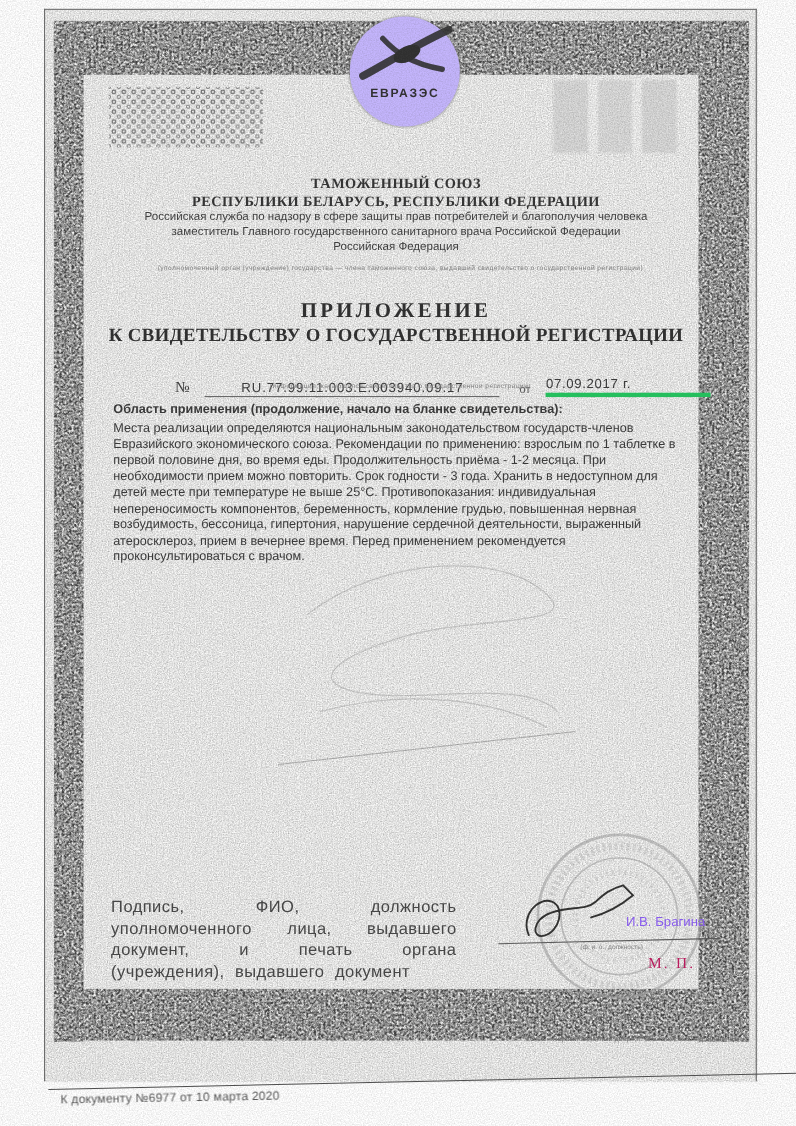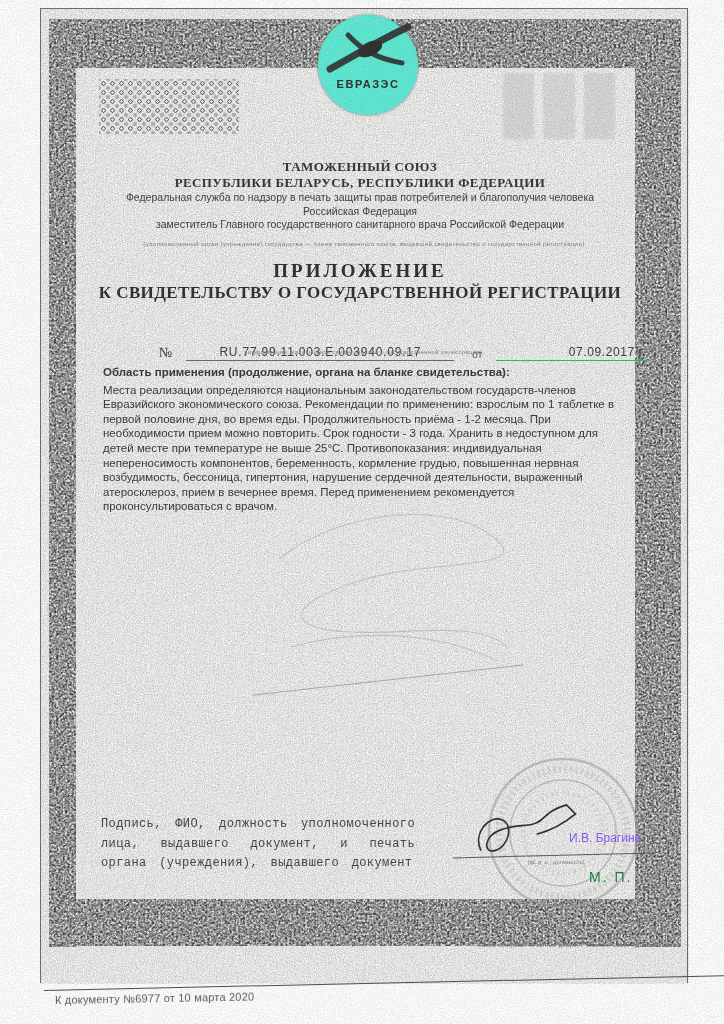--- a/index.html
+++ b/index.html
@@ -11,21 +11,21 @@
   
   .sheet{
     position:absolute;left:40px;top:8px;width:648px;height:975px;
     background:#fbfbfa;border:1px solid #6e6e6e;border-bottom:none;box-sizing:border-box;
   }
   .frame-svg{position:absolute;left:0;top:0;z-index:1;}
   .page-grain{position:absolute;left:0;top:0;z-index:40;pointer-events:none;}
   
   .emblem{
     position:absolute;left:277px;top:6px;width:100px;height:100px;border-radius:50%;
-    background:#5eead4;z-index:3;box-shadow:0 0 2px 1px rgba(110,110,110,.45);
+    background:#c4b5fd;z-index:3;box-shadow:0 0 2px 1px rgba(110,110,110,.45);
     filter:blur(.2px);
   }
   .dots{
     position:absolute;left:58px;top:70px;width:140px;height:55px;z-index:2;opacity:.8;filter:blur(.3px);
     background-image:
       radial-gradient(circle, rgba(70,70,70,0) 1.0px, #585858 1.4px, #585858 2.0px, rgba(70,70,70,0) 2.4px),
       radial-gradient(circle, rgba(70,70,70,0) 0.8px, #6a6a6a 1.1px, #6a6a6a 1.7px, rgba(70,70,70,0) 2.1px);
     background-size:9px 9px,9px 9px;background-position:0 0,4.5px 4.5px;
   }
   .ghostbox{
@@ -37,43 +37,43 @@
   }
   
   .txt{filter:blur(.25px);}
   .hdr{position:absolute;left:40px;right:48px;top:118px;text-align:center;z-index:2;margin-top:32px;}
   .hdr .u{font-family:"Liberation Serif",serif;font-weight:bold;font-size:13px;line-height:16px;letter-spacing:.4px;color:#333;}
   .hdr .s{font-size:10.5px;line-height:13.5px;color:#3d3d3d;}
   .faint-caption{
     position:absolute;left:50px;right:50px;text-align:center;z-index:2;
     font-size:6px;letter-spacing:.4px;color:#818181;filter:blur(.45px);white-space:nowrap;overflow:hidden;
   }
-  .title{position:absolute;left:40px;right:48px;top:250px;text-align:center;z-index:2;
+  .title{position:absolute;left:40px;right:48px;top:262px;text-align:center;z-index:2;
     font-family:"Liberation Serif",serif;font-weight:bold;color:#2e2e2e;}
   .title .t1{font-size:19px;line-height:23px;letter-spacing:3px;}
   .title .t2{font-size:17px;line-height:21px;letter-spacing:.4px;font-family:Liberation Serif, serif;}
   .numrow{position:absolute;left:118px;right:30px;top:301px;z-index:2;display:flex;align-items:flex-end;font-size:12px;color:#3a3a3a;}
   .numrow .no{font-family:"Liberation Serif",serif;font-size:14px;padding-right:14px;}
   .numrow .val{border-bottom:1px solid #6a6a6a;width:268px;text-align:center;letter-spacing:.8px;padding-bottom:1px;}
   .numrow .ot{padding:0 14px 1px 18px;font-size:10px;color:#555;margin-top:39px;}
-  .numrow .date{border-bottom:1px solid #22c55e;width:150px;text-align:right;letter-spacing:.6px;padding-bottom:1px;}
+  .numrow .date{border-bottom:4px solid #22c55e;width:150px;text-align:left;letter-spacing:.6px;padding-bottom:1px;}
   .numrow .tail{border-bottom:1px solid #8a8a8a;flex:1;margin-left:10px;height:14px;}
   .bodyblk{position:absolute;left:62px;right:68px;top:356px;z-index:2;font-size:11.5px;line-height:14.6px;color:#383838;}
   .bodyblk .lead{font-weight:bold;margin-bottom:3px;}
   
   .watermark{position:absolute;left:210px;top:488px;z-index:1;filter:blur(.4px);}
   .stamp{position:absolute;left:444px;top:746px;z-index:1;filter:blur(.6px);}
   .sigblk{position:absolute;left:60px;top:806px;width:314px;z-index:2;
-    font-family:Liberation Mono, monospace;font-size:12px;line-height:19.5px;color:#454545;
+    font-family:Liberation Sans, sans-serif;font-size:15px;line-height:19.5px;color:#454545;
     text-align:justify;letter-spacing:.4px;word-spacing:5px;}
   .scribble{position:absolute;left:432px;top:796px;z-index:3;transform:rotate(-6deg);}
   .sigline{position:absolute;left:412px;top:846px;width:202px;height:0;border-top:1px solid #5a5a5a;transform:rotate(-1.4deg);z-index:2;}
   .sigcap{position:absolute;left:420px;top:850px;width:190px;text-align:center;font-size:6px;color:#858585;filter:blur(.45px);z-index:2;white-space:nowrap;}
   .signame{position:absolute;left:528px;top:822px;font-size:12px;color:#8b5cf6;z-index:3;}
-  .mp{position:absolute;left:548px;top:860px;font-family:Liberation Sans, sans-serif;font-size:14px;letter-spacing:2px;color:#15803d;z-index:3;}
+  .mp{position:absolute;left:548px;top:860px;font-family:Liberation Serif, serif;font-size:14px;letter-spacing:2px;color:#be185d;z-index:3;}
   
   .printer{position:absolute;right:14px;top:933px;width:280px;text-align:right;font-size:6px;color:#6f6f6f;letter-spacing:.3px;z-index:3;white-space:nowrap;filter:blur(.3px);}
   .page-edge{position:absolute;left:44px;top:990px;width:682px;height:0;border-top:1px solid #4d4d4d;transform:rotate(-1.25deg);transform-origin:left center;z-index:2;}
   .docref{position:absolute;left:55px;top:994px;font-size:11px;color:#5a5a5a;letter-spacing:.2px;transform:rotate(-1deg);transform-origin:left center;z-index:2;filter:blur(.2px);}
 </style>
 </head>
 <body>
 
 <div class="sheet">
 
@@ -110,44 +110,44 @@
     </svg>
   </div>
 
   <div class="dots"></div>
 
   <div class="ghostbox"></div>
 
   <div class="hdr txt">
     <div class="u">ТАМОЖЕННЫЙ СОЮЗ</div>
     <div class="u">РЕСПУБЛИКИ БЕЛАРУСЬ, РЕСПУБЛИКИ ФЕДЕРАЦИИ</div>
-    <div class="s">Федеральная служба по надзору в печать защиты прав потребителей и благополучия человека</div>
+    <div class="s">Российская служба по надзору в сфере защиты прав потребителей и благополучия человека</div>
+    <div class="s">заместитель Главного государственного санитарного врача Российской Федерации</div>
     <div class="s">Российская Федерация</div>
-    <div class="s">заместитель Главного государственного санитарного врача Российской Федерации</div>
   </div>
 
   <div class="faint-caption" style="top:232px">(уполномоченный орган (учреждение) государства — члена таможенного союза, выдавший свидетельство о государственной регистрации)</div>
 
   <div class="title txt">
     <div class="t1">ПРИЛОЖЕНИЕ</div>
     <div class="t2">К СВИДЕТЕЛЬСТВУ О ГОСУДАРСТВЕННОЙ РЕГИСТРАЦИИ</div>
   </div>
 
   <div class="numrow txt">
     <span class="no">№</span>
     <span class="val">RU.77.99.11.003.E.003940.09.17</span>
     <span class="ot">от</span>
     <span class="date">07.09.2017 г.</span>
     <span class="tail"></span>
   </div>
 
   <div class="faint-caption" style="top:340px">(информация, касающаяся свидетельства о государственной регистрации)</div>
 
   <div class="bodyblk txt">
-    <div class="lead">Область применения (продолжение, органа на бланке свидетельства):</div>
+    <div class="lead">Область применения (продолжение, начало на бланке свидетельства):</div>
     <div>Места реализации определяются национальным законодательством государств-членов Евразийского экономического союза. Рекомендации по применению: взрослым по 1 таблетке в первой половине дня, во время еды. Продолжительность приёма - 1-2 месяца. При необходимости прием можно повторить. Срок годности - 3 года. Хранить в недоступном для детей месте при температуре не выше 25°С. Противопоказания: индивидуальная непереносимость компонентов, беременность, кормление грудью, повышенная нервная возбудимость, бессоница, гипертония, нарушение сердечной деятельности, выраженный атеросклероз, прием в вечернее время. Перед применением рекомендуется проконсультироваться с врачом.</div>
   </div>
 
   <svg class="watermark" width="280" height="205" viewBox="0 0 280 205" aria-hidden="true">
     <g fill="none" stroke="#8d8d8d" stroke-width="1.1" opacity="0.38">
       <path d="M28 62 C 95 8, 215 2, 252 50 C 262 72, 175 64, 115 82 C 55 100, 28 122, 72 132 C 128 144, 225 118, 256 150"></path>
       <path d="M40 150 C 120 128, 200 140, 246 164"></path>
     </g>
     <path d="M2 198 L272 168" stroke="#6f6f6f" stroke-width="1" opacity="0.5" fill="none"></path>
   </svg>

